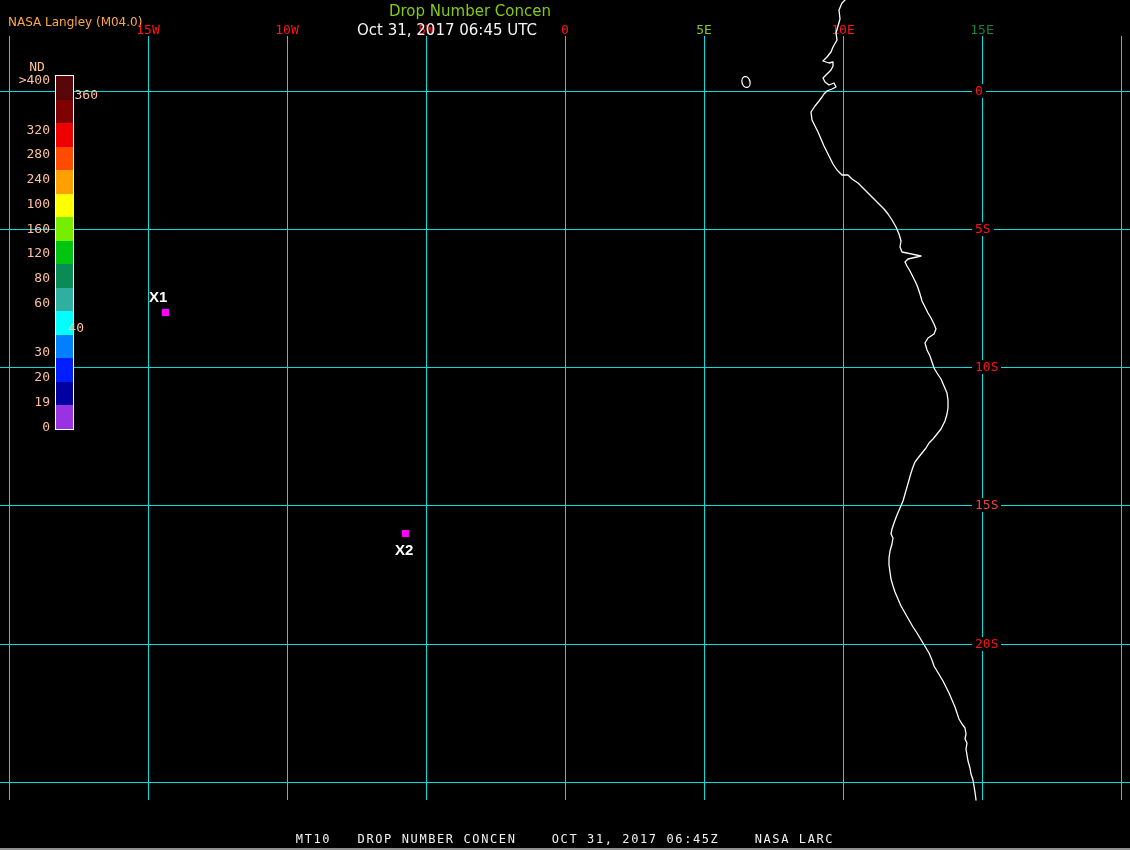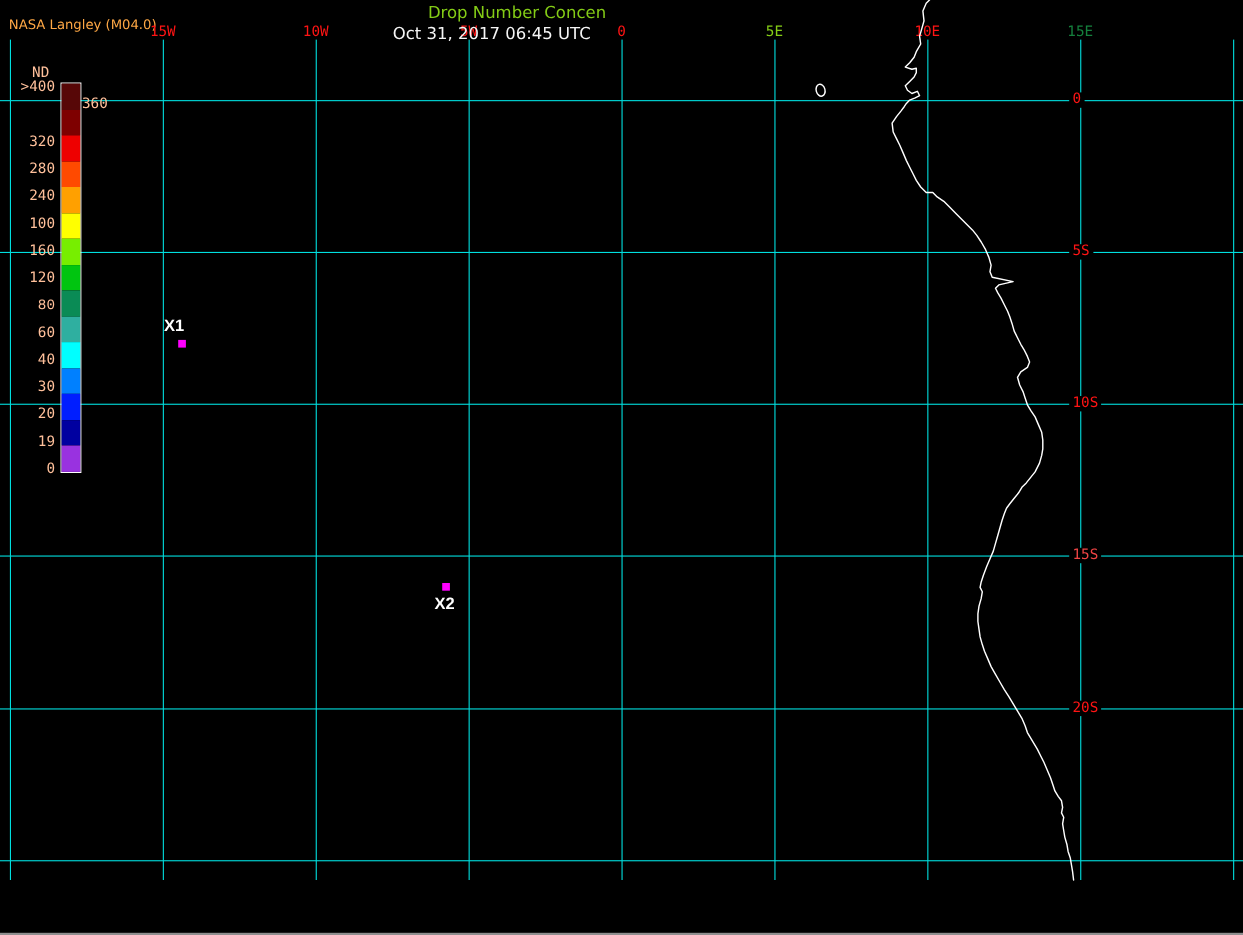--- a/index.html
+++ b/index.html
@@ -100,31 +100,32 @@
     </div>
   <div id="colorbar-labels">
       <div class="cbar-label" style="top: 73px;">&gt;400</div>
       <div class="cbar-label" style="top: 88px; padding-left: 48px;">360</div>
       <div class="cbar-label" style="top: 123px;">320</div>
       <div class="cbar-label" style="top: 147px;">280</div>
       <div class="cbar-label" style="top: 172px;">240</div>
       <div class="cbar-label" style="top: 197px;">100</div>
       <div class="cbar-label" style="top: 222px;">160</div>
       <div class="cbar-label" style="top: 246px;">120</div>
-      <div class="cbar-label" style="top: 271px; font-family: Liberation Mono, monospace;">80</div>
+      <div class="cbar-label" style="top: 271px;">80</div>
       <div class="cbar-label" style="top: 296px;">60</div>
-      <div class="cbar-label" style="top: 321px;">40</div>
+      <div class="cbar-label" style="top: 321px; margin-left: 34px;">40</div>
       <div class="cbar-label" style="top: 345px;">30</div>
       <div class="cbar-label" style="top: 370px;">20</div>
       <div class="cbar-label" style="top: 395px;">19</div>
       <div class="cbar-label" style="top: 420px;">0</div>
     </div>
 
   <div id="marker-layer">
       <div class="marker-square" style="left: 162px; top: 309px; background: rgb(255, 0, 255);"></div>
       <div class="marker-label" style="left: 149px; top: 288px;">X1</div>
       <div class="marker-square" style="left: 402px; top: 530px; background: rgb(255, 0, 255);"></div>
       <div class="marker-label" style="left: 395px; top: 541px;">X2</div>
     </div>
 
+  <div class="footer-line">MT10   DROP NUMBER CONCEN    OCT 31, 2017 06:45Z    NASA LARC</div>
   <div class="bottom-edge"></div>
 
 </div>
 
 </body></html>

